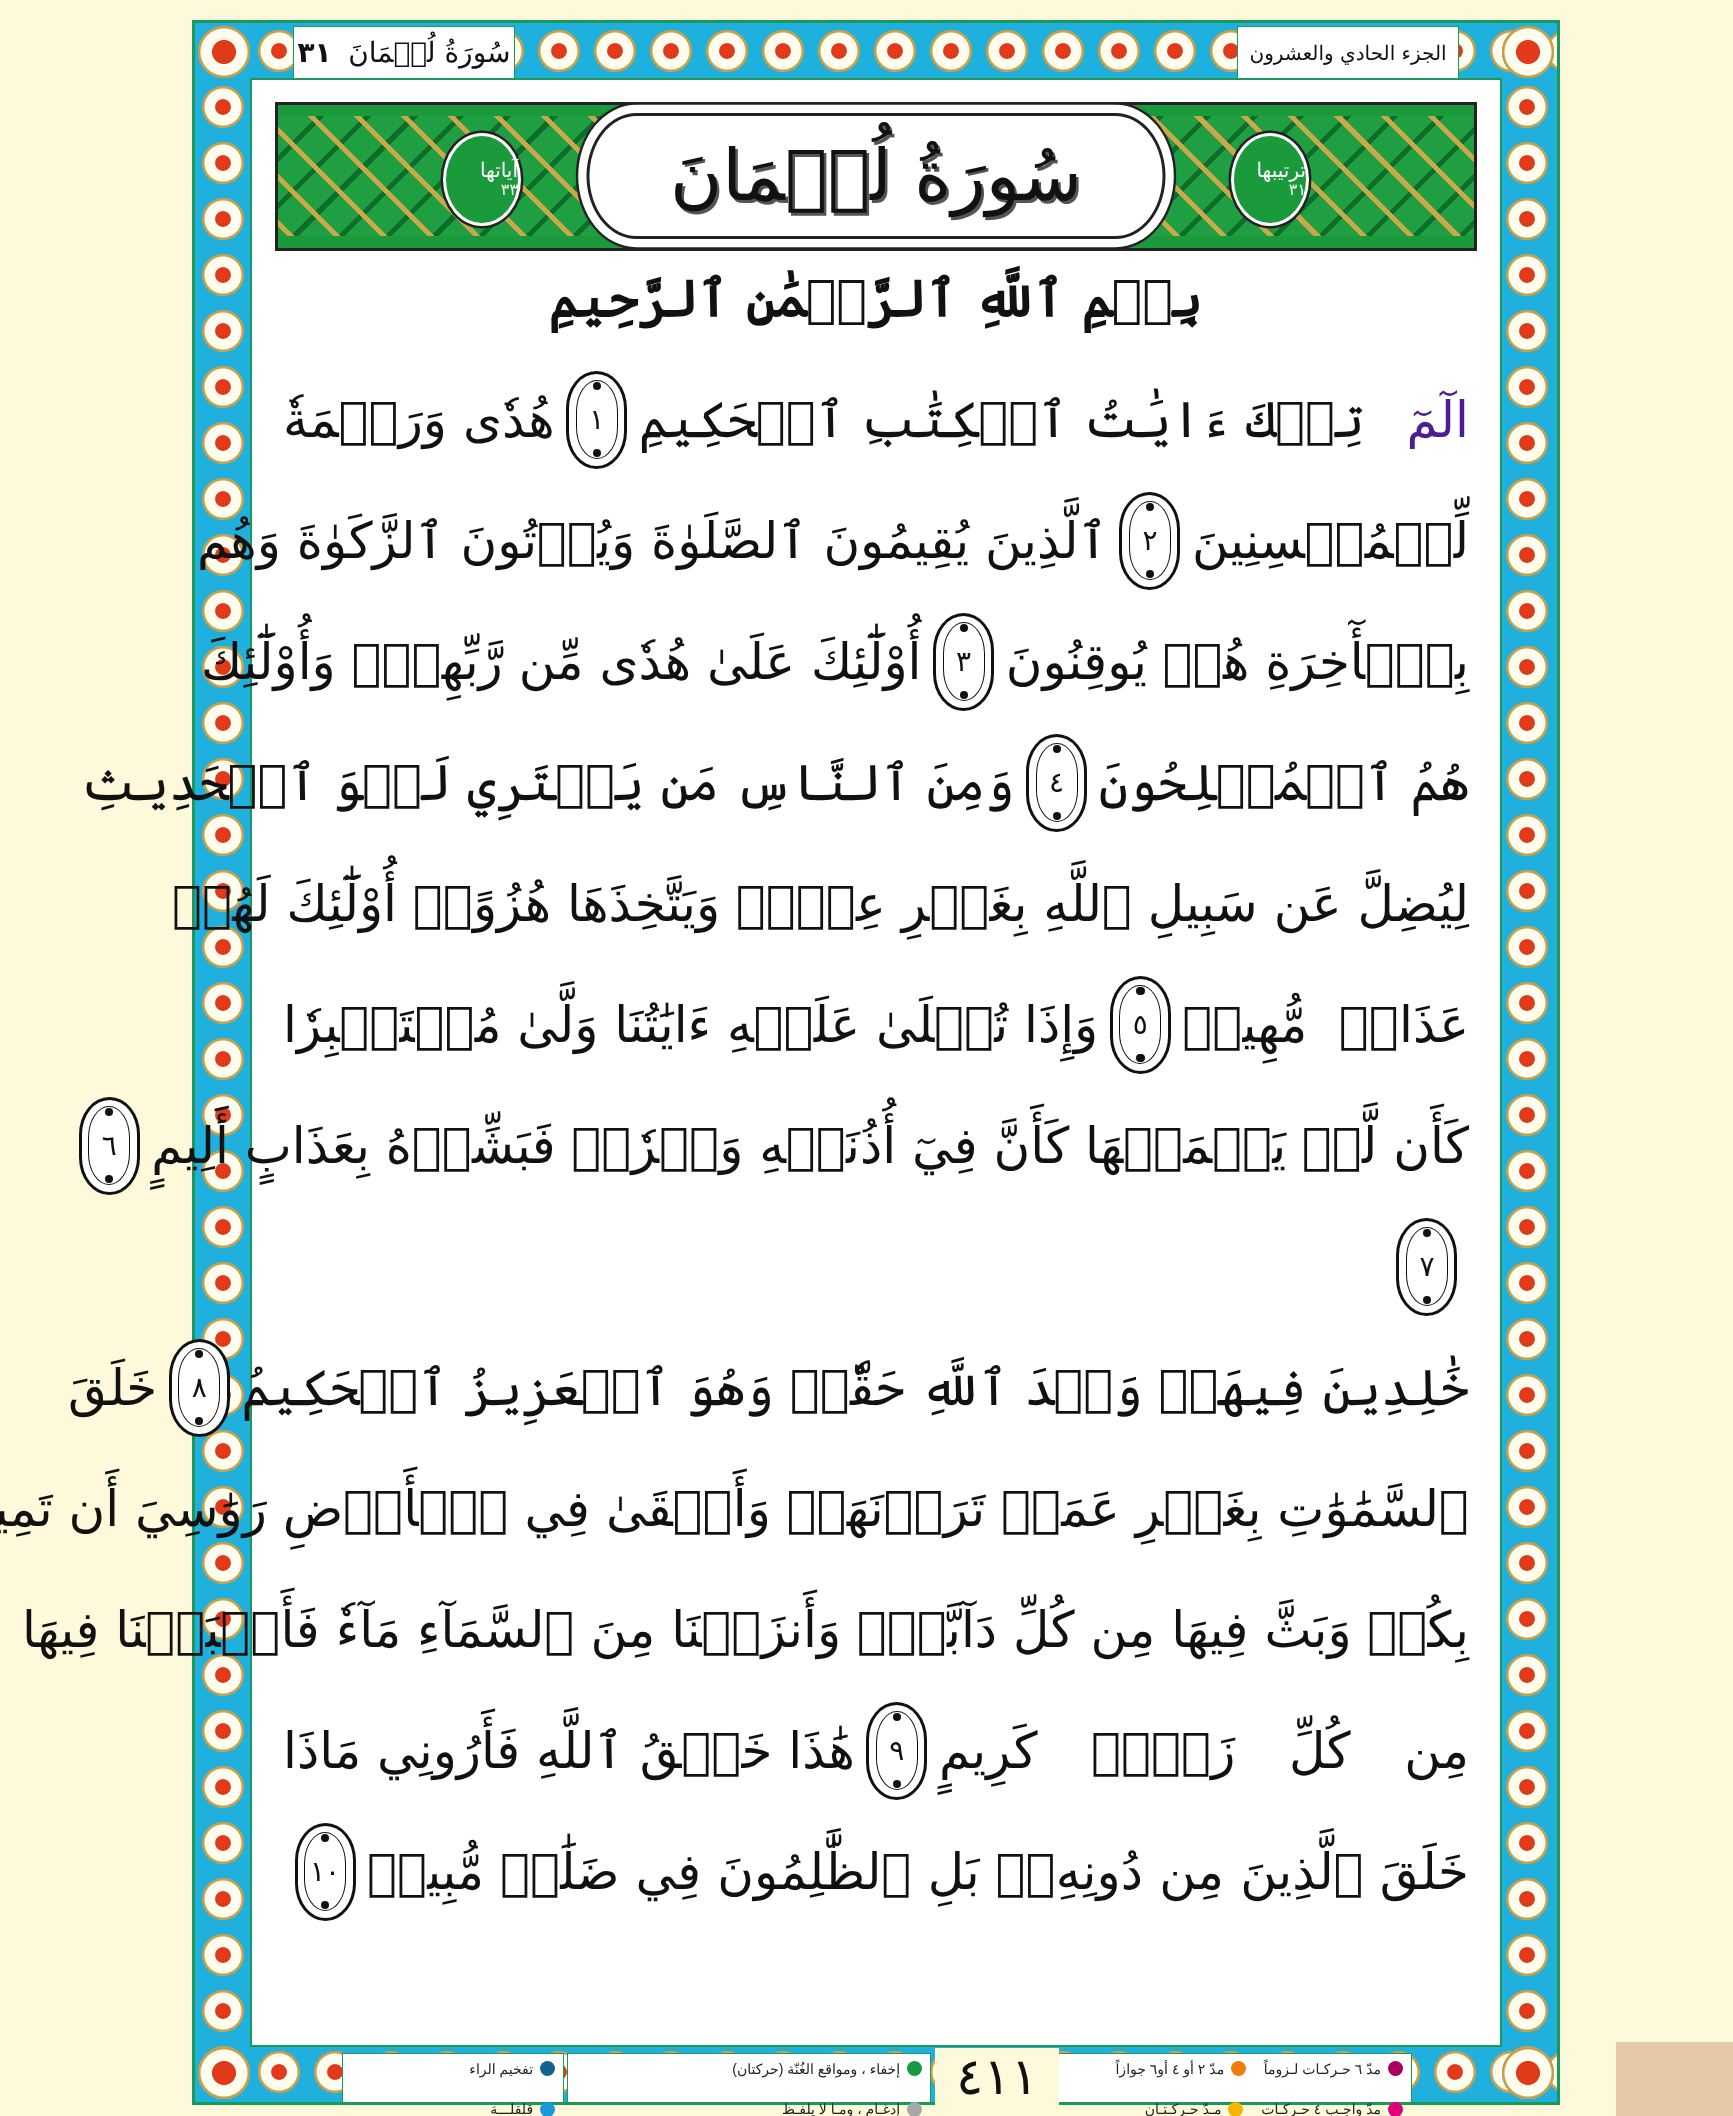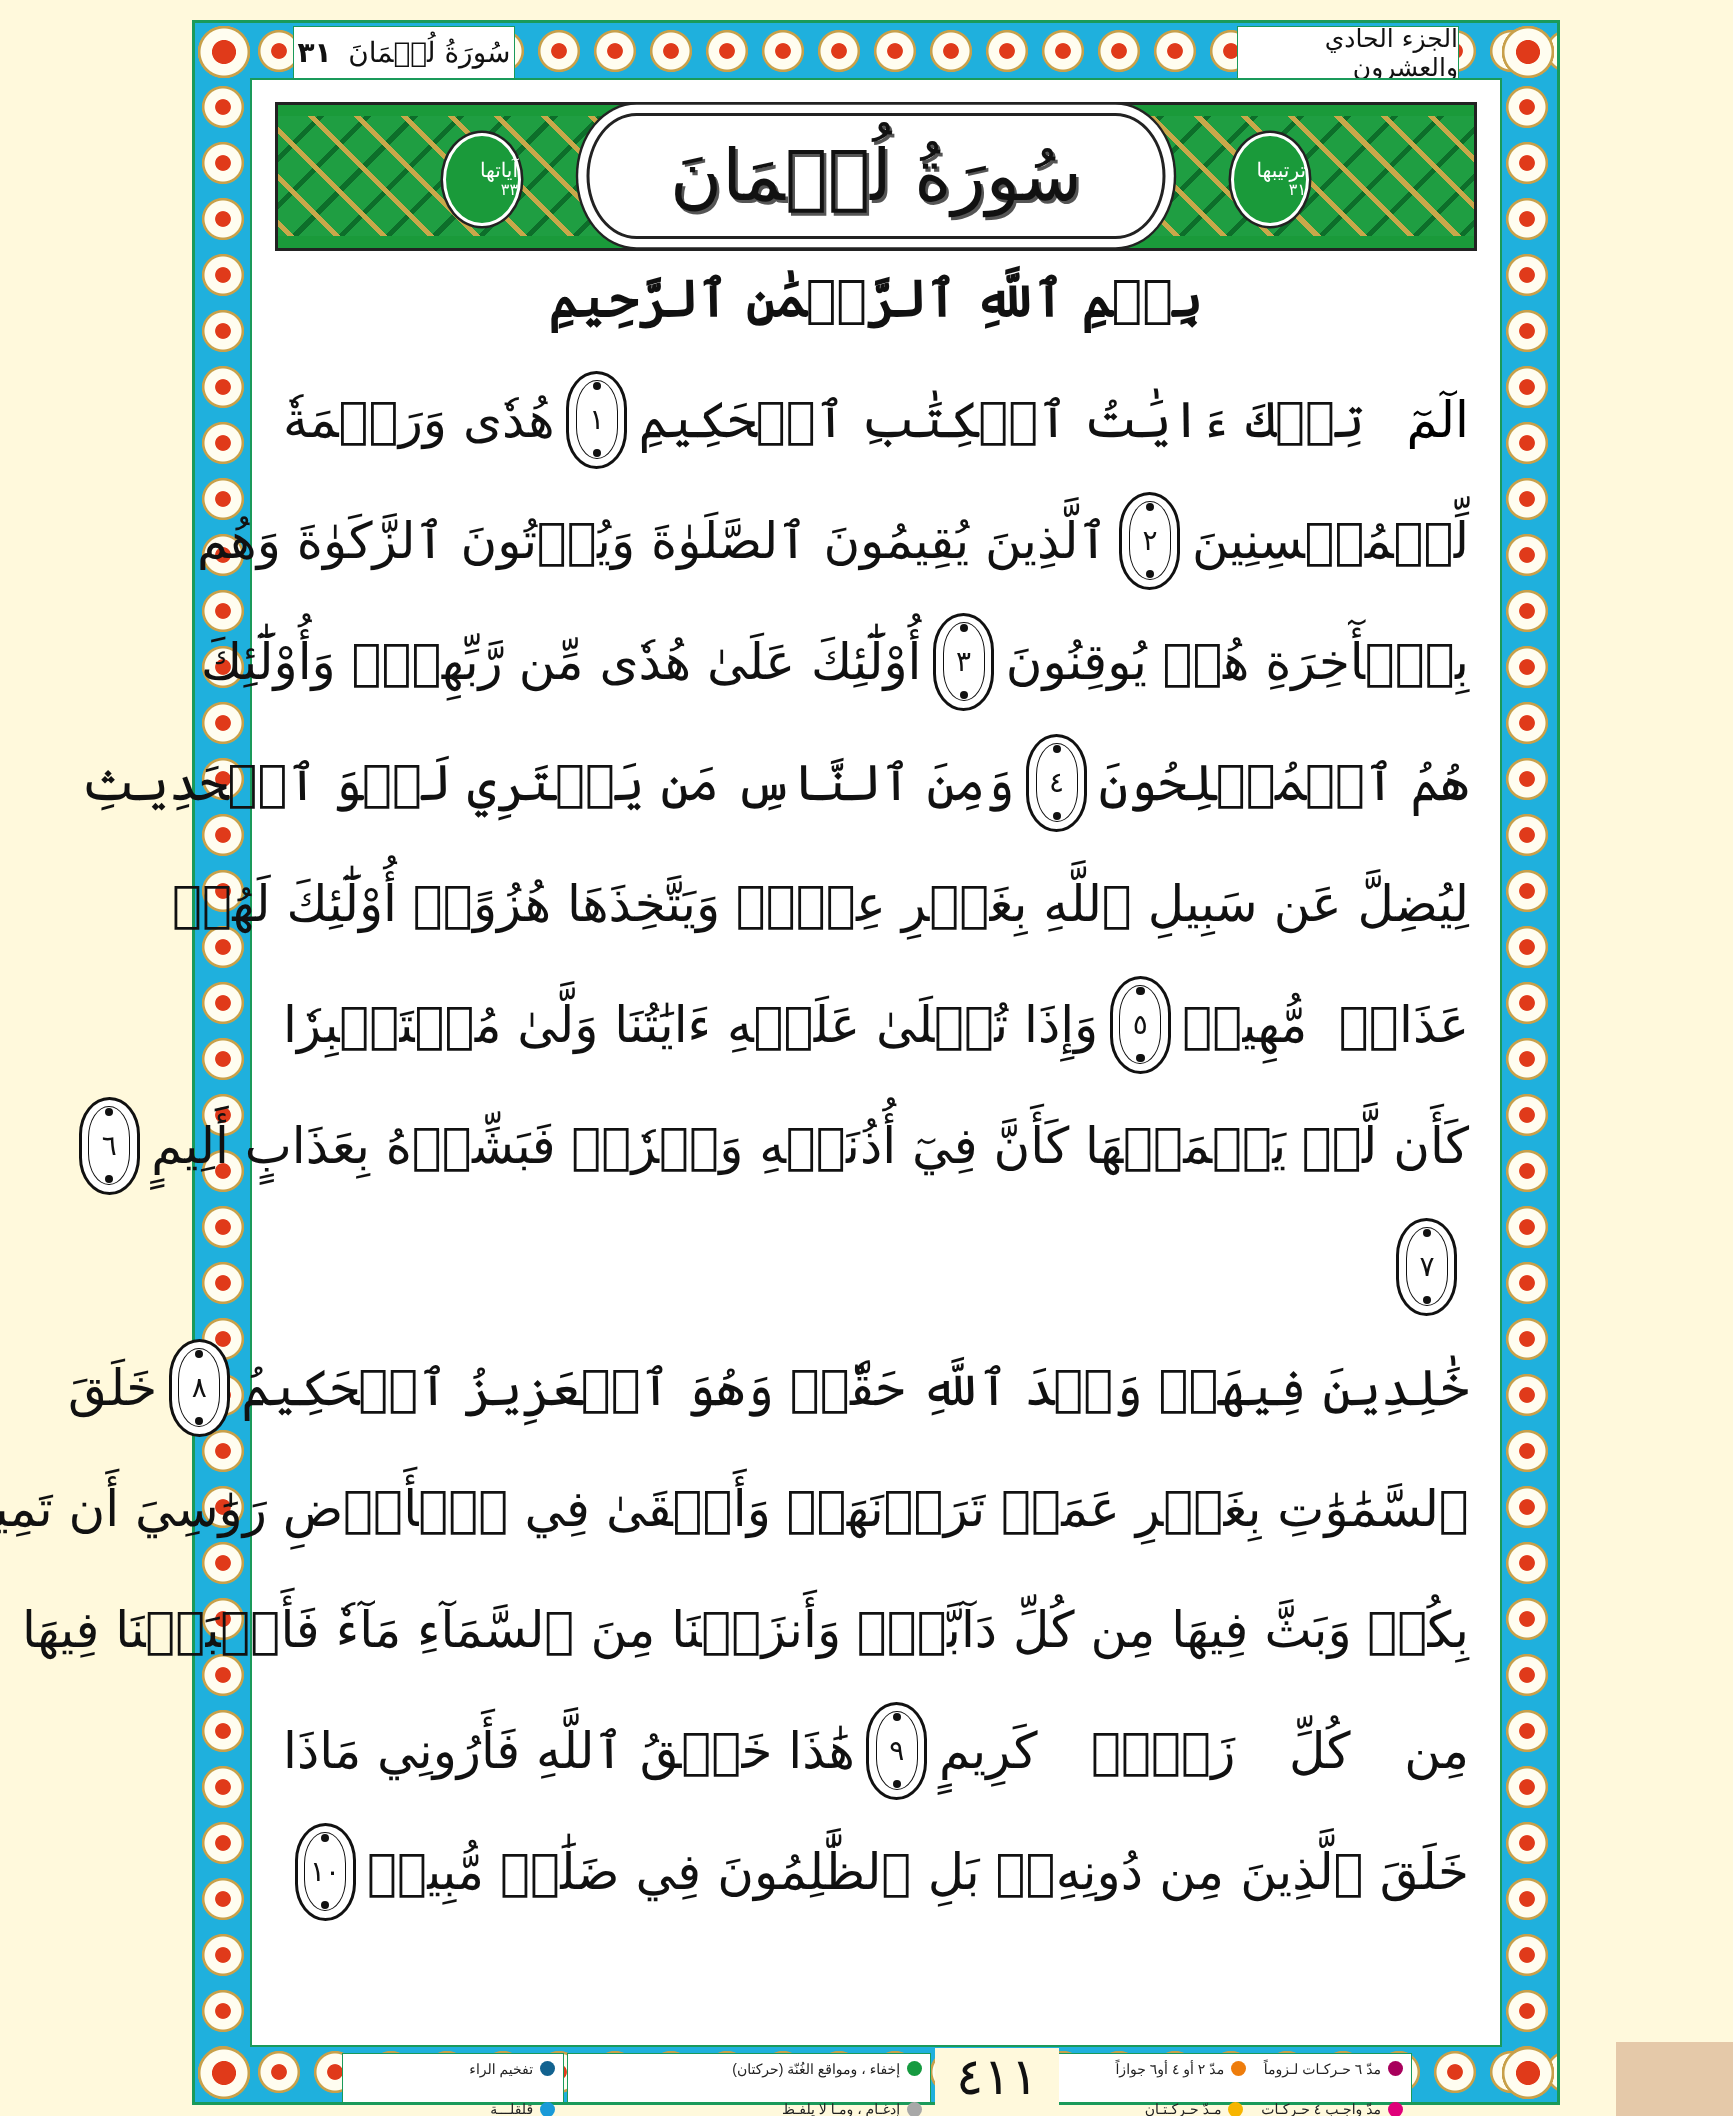--- a/index.html
+++ b/index.html
@@ -34,21 +34,21 @@
     background: #ffffff; border: 2.5px solid #1a9a5a;
   }
 
   
   .hdr-box {
     position: absolute; top: 3.3px; height: 53px; background: #fff;
     border: 1.7px solid #1a9a5a; display: flex; align-items: center; justify-content: center;
     direction: rtl; font-family: "DejaVu Serif", serif; color: #111;
   }
   .hdr-surah { left: 98px; width: 222px; font-size: 28px; gap: 16.5px; }
-  .hdr-juz { right: 98px; width: 222px; font-size: 25px; }
+  .hdr-juz { right: 98px; width: 222px; font-size: 20px; }
 
   
   .banner {
     position: absolute; left: 23px; right: 23px; top: 21.5px; height: 149px;
     background: #1a9a3a; border: 3.3px solid #222;
     background-image:
       repeating-linear-gradient(45deg, transparent 0 15px, #c9a84a 15px 20px, transparent 20px 33px),
       repeating-linear-gradient(-45deg, transparent 0 15px, #0d6e2a 15px 20px, transparent 20px 33px);
     background-color: #1f9e42;
   }
@@ -103,21 +103,21 @@
   }
   .ayah-marker::before, .ayah-marker::after {
     content: ""; position: absolute; left: 50%; width: 8.3px; height: 8.3px; margin-left: -4.1px;
     background: #111; border-radius: 50%;
   }
   .ayah-marker::before { top: 8.3px; }
   .ayah-marker::after { bottom: 8.3px; }
   .ayah-marker .inner-ring {
     position: absolute; inset: 6.6px; border: 1.7px solid #111; border-radius: 50% / 40%;
   }
-  .c-magenta { color: #000000; }
+  .c-magenta { color: #4c1d95; }
 
   
   .footer {
     position: absolute; bottom: -2.5px; left: 0; right: 0; height: 55px;
   }
   .legend-box {
     position: absolute; top: 3.3px; height: 50px; background: #fff; border: 1.7px solid #1a9a5a;
     display: flex; flex-direction: column; justify-content: center; padding: 0 8.3px;
     direction: rtl; font-family: "Liberation Sans", sans-serif; font-size: 14px; color: #222;
     gap: 2.5px;

